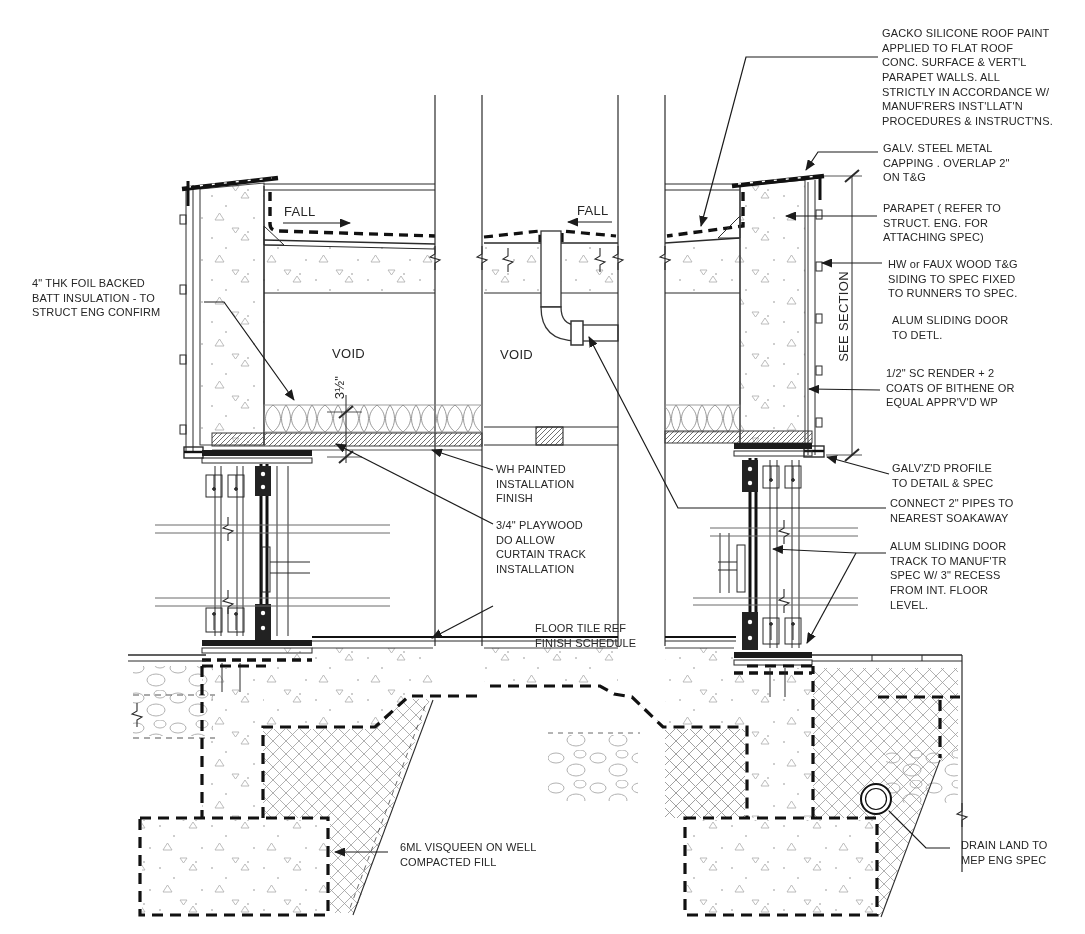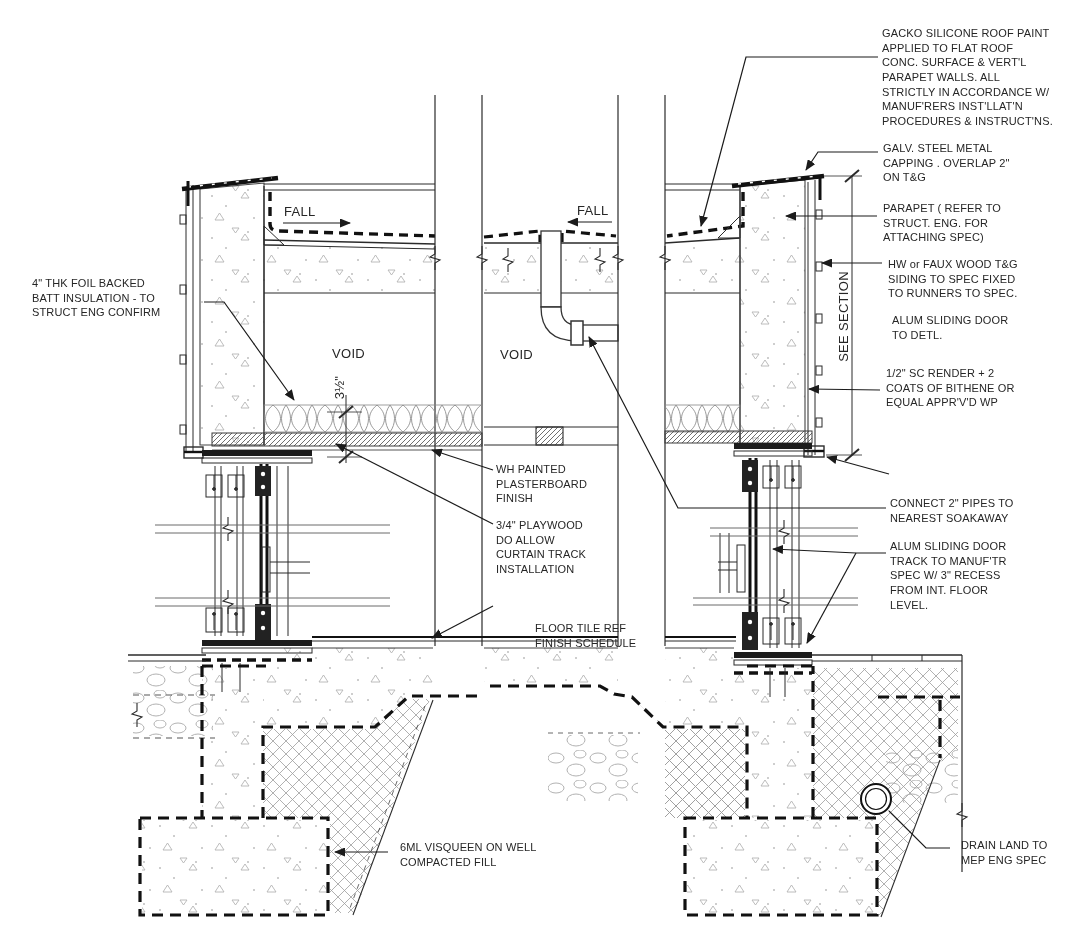--- a/index.html
+++ b/index.html
@@ -388,34 +388,36 @@
 STRUCT. ENG. FOR
 ATTACHING SPEC)</div>
   <div class="callout" style="left:888px;top:257px;">HW or FAUX WOOD T&amp;G
 SIDING TO SPEC FIXED
 TO RUNNERS TO SPEC.</div>
   <div class="callout" style="left:892px;top:313px;">ALUM SLIDING DOOR
 TO DETL.</div>
   <div class="callout" style="left:886px;top:366px;">1/2" SC RENDER + 2
 COATS OF BITHENE OR
 EQUAL APPR'V'D WP</div>
+  <div class="callout" style="left:892px;top:461px;">GALV'Z'D PROFILE
+TO DETAIL &amp; SPEC</div>
   <div class="callout" style="left:890px;top:496px;">CONNECT 2" PIPES TO
 NEAREST SOAKAWAY</div>
   <div class="callout" style="left:890px;top:539px;">ALUM SLIDING DOOR
 TRACK TO MANUF'TR
 SPEC W/ 3" RECESS
 FROM INT. FLOOR
 LEVEL.</div>
   <div class="callout" style="left:953px;top:838px;margin-left:8px;">DRAIN LAND TO
 MEP ENG SPEC</div>
   <div class="callout" style="left:32px;top:276px;">4" THK FOIL BACKED
 BATT INSULATION - TO
 STRUCT ENG CONFIRM</div>
   <div class="callout" style="left:496px;top:462px;">WH PAINTED
-PLASTERBOARD
+INSTALLATION
 FINISH</div>
   <div class="callout" style="left:496px;top:518px;">3/4" PLAYWOOD
 DO ALLOW
 CURTAIN TRACK
 INSTALLATION</div>
   <div class="callout" style="left:496px;top:621px;margin-left:39px;">FLOOR TILE REF
 FINISH SCHEDULE</div>
   <div class="callout" style="left:400px;top:840px;">6ML VISQUEEN ON WELL
 COMPACTED FILL</div>
 

